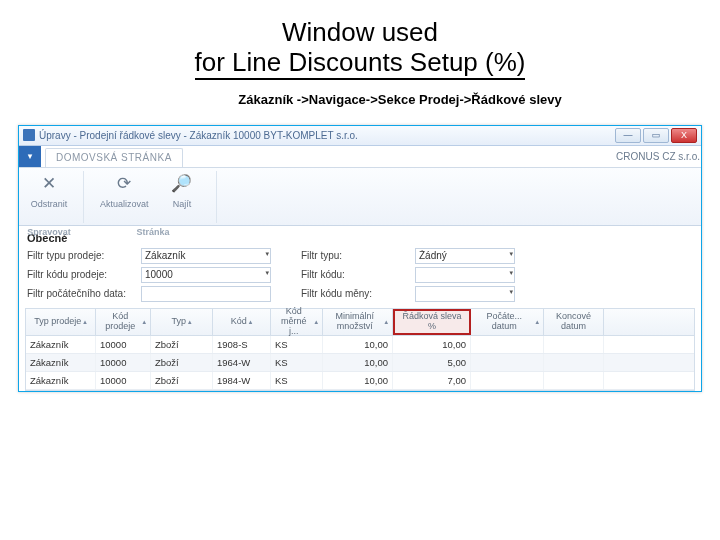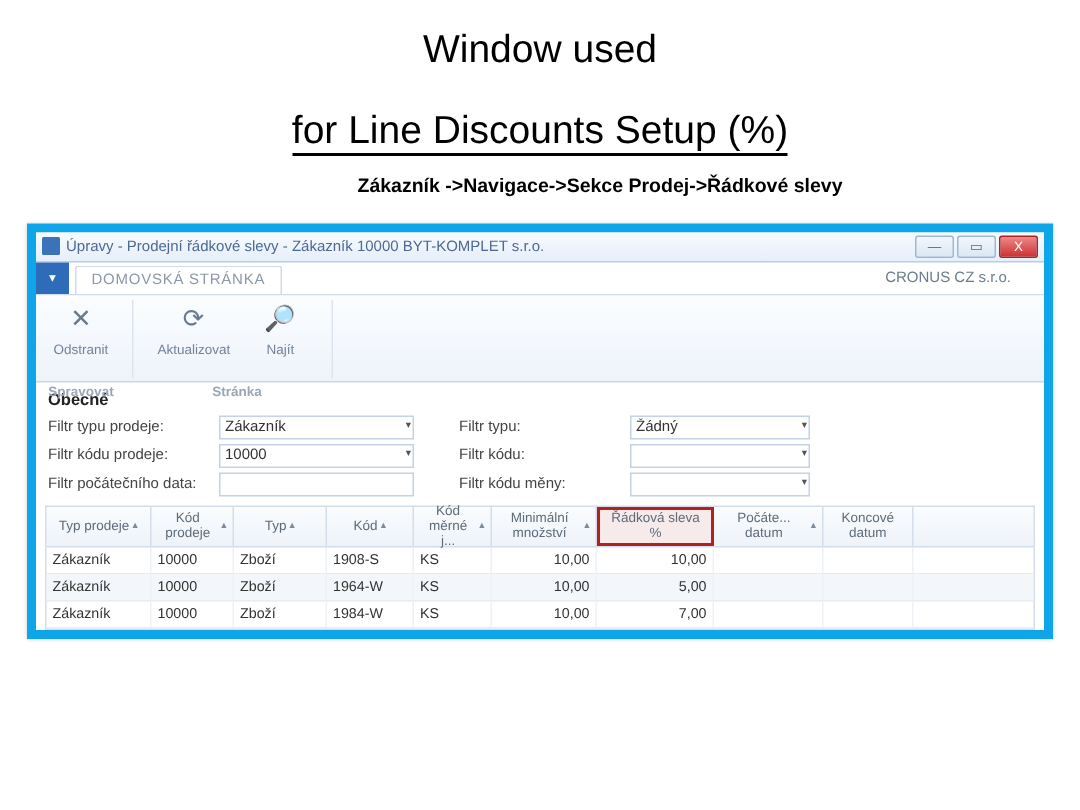--- a/index.html
+++ b/index.html
@@ -1,49 +1,49 @@
 <!DOCTYPE html>
 <html><head>
 <meta charset="utf-8">
 <style>
   * { box-sizing: border-box; margin: 0; padding: 0; }
   body { width: 720px; height: 540px; background: #fff; font-family: "Segoe UI", Tahoma, sans-serif; font-size: 11px; color: #333; }
   .slide { width: 720px; height: 540px; position: relative; padding: 18px 18px 0 18px; }
   .title { text-align: center; font-size: 26px; font-weight: 400; color: #000; line-height: 1.15; margin-bottom: 12px; }
-  .title .u { border-bottom: 2px solid #000; display:inline-block;margin-top:24px; }
+  .title .u { border-bottom: 2px solid #000; display:inline-block; }
   .breadcrumb { text-align: center; font-size: 13px; font-weight: 600; color: #000; margin-bottom: 18px; margin-left: 80px;}
-  .app-window { border: 6px solid #0ea5e9; width: 684px; margin: 0 auto; background: #fff; box-shadow: 0 0 3px rgba(0,0,0,0.2);}
+  .app-window { border: 1px solid #0ea5e9; width: 684px; margin: 0 auto; background: #fff; box-shadow: 0 0 3px rgba(0,0,0,0.2);}
   .titlebar { height: 20px; background: linear-gradient(#f7fbff,#e6eef9); display:flex; align-items:center; justify-content:space-between; padding:0 4px; border-bottom:1px solid #b9cde6;}
   .titlebar-left { display:flex; align-items:center; gap:4px; color:#4c6a92; font-size:10px;}
   .tb-icon { width:12px; height:12px; background:#3b73b9; display:inline-block; border-radius:1px;}
   .titlebar-right { display:flex; gap:2px;}
   .wbtn { width:26px; height:15px; background:linear-gradient(#f3f7fc,#dbe7f4); border:1px solid #9fb7d4; border-radius:2px; display:flex; align-items:center; justify-content:center; font-size:9px; color:#4c6a92;}
   .wbtn.close { background: linear-gradient(#e88,#c33); color:#fff; border-color:#a22;}
   .ribbon-head { height:22px; display:flex; align-items:stretch; border-bottom:1px solid #d0dbe8;}
   .ribbon-toggle { width:22px; background:#2e6bb8; color:#fff; display:flex; align-items:center; justify-content:center; font-size:9px;}
   .ribbon-tab { background:#fff; border:1px solid #d0dbe8; border-bottom:none; padding:3px 10px; margin:2px 0 0 4px; font-size:10px; color:#8c98a7; border-radius:2px 2px 0 0; letter-spacing:0.5px;}
   .ribbon-spacer { flex:1;}
-  .ribbon-right { align-self:center; font-size:10px; color:#6b7b8e; padding-right:22px;text-align:right;}
+  .ribbon-right { align-self:center; font-size:10px; color:#6b7b8e; padding-right:1px;text-align:right;}
   .ribbon-body { height:58px; background:linear-gradient(#fbfdff,#eef3fa); border-bottom:1px solid #c9d6e6; display:flex; align-items:flex-end; padding:4px 6px 2px 6px; gap:16px;}
   .rgroup { display:flex; gap:10px; align-items:flex-end;}
   .rbtn { width:48px; text-align:center;}
   .rbtn .ricon { width:26px; height:26px; margin:0 auto 2px auto; display:flex; align-items:center; justify-content:center; font-size:17px; color:#6a7a8c;}
   .rbtn .rlabel { font-size:9px; color:#748398;}
   .rgrouplabel { font-size:9px; color:#9aa7b6; position:relative; top:14px; text-align:center; width:100%;font-weight:bold; }
   .rgroupwrap { display:flex; flex-direction:column; align-items:center; border-right:1px solid #dce5ef; padding-right:10px; height:52px; justify-content:space-between;}
   .section-head { font-size:11px; font-weight:700; color:#222; padding:6px 8px 2px 8px;}
   .filters { display:flex; gap:30px; padding:2px 8px 6px 8px;}
   .fcol { display:flex; flex-direction:column; gap:3px;}
   .frow { display:flex; align-items:center; gap:4px;}
   .flabel { width:110px; font-size:10px; color:#444;}
   .finput { height:16px; border:1px solid #c5d2e2; font-size:10px; padding:0 3px; background:#fff; width:130px; color:#333;}
   .finput.dd { position:relative;}
   .dd-caret { position:absolute; right:2px; top:2px; font-size:7px; color:#555; pointer-events:none;}
   .finput-wrap { position:relative; display:inline-block;}
-  .finput.wide { width:120px;}
+  .finput.wide { width:100px;}
   .table { padding:0 6px;}
   .thead, .trow { display:flex; align-items:stretch;}
   .thead { background:linear-gradient(#fafcfe,#eef3f9); border:1px solid #d3deea; height:28px;}
   .th { border-right:1px solid #d3deea; font-size:9px; color:#5e6b7a; padding:2px 4px; display:flex; align-items:center; justify-content:center; text-align:center; line-height:1.1; position:relative;}
   .th .sort { font-size:7px; color:#7a8aa0; margin-left:2px;}
   .th.hl { border:2px solid #b42020; background:#f7eaea;}
   .trow { border-bottom:1px solid #e8edf3; height:18px;}
   .trow.alt { background:#f3f6fa;}
   .td { border-right:1px solid #eef2f6; font-size:9.5px; color:#333; padding:0 4px; display:flex; align-items:center;}
   .td.num { justify-content:flex-end;}

